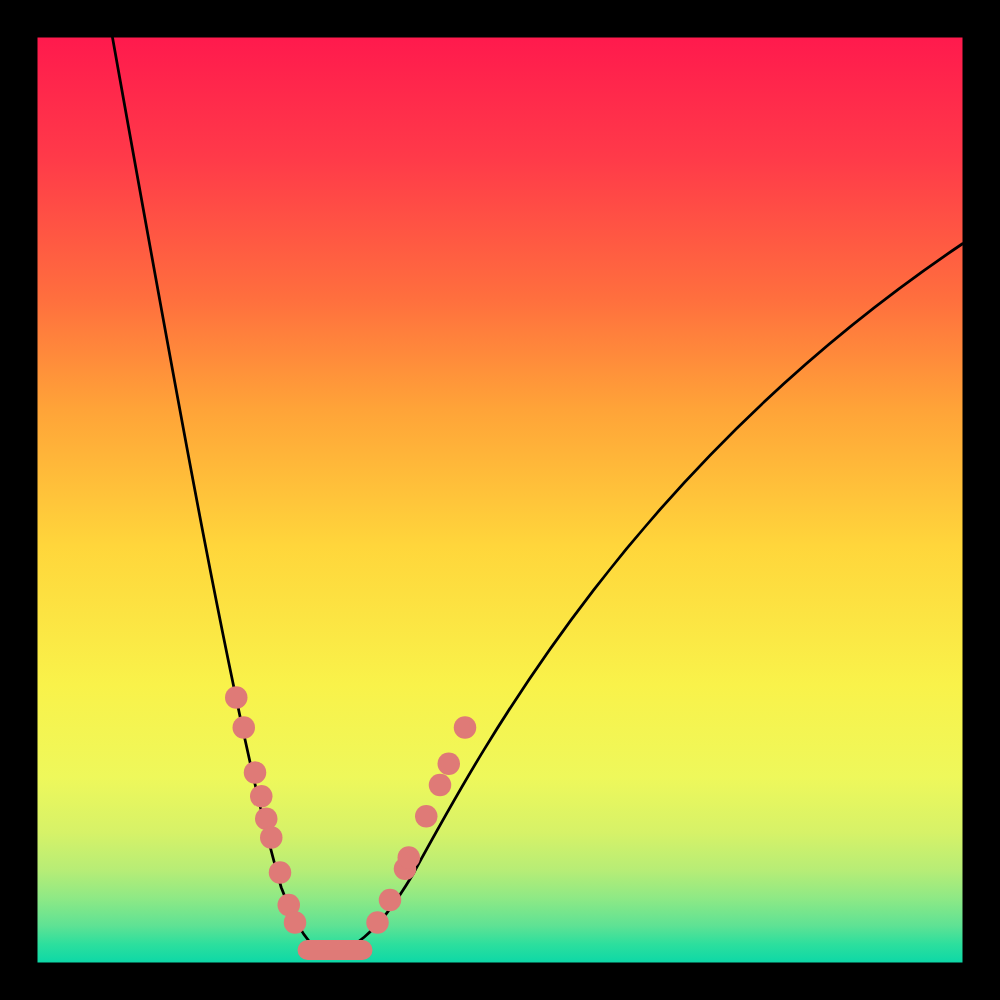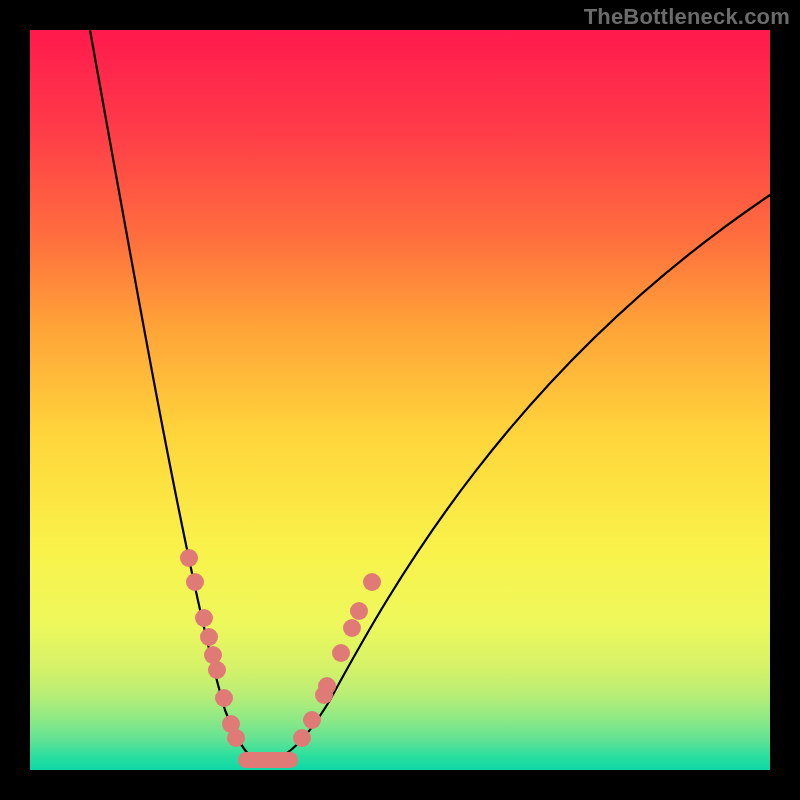--- a/index.html
+++ b/index.html
@@ -96,14 +96,13 @@
           <circle class="dot" cx="294" cy="665" r="9"></circle>
           <circle class="dot" cx="297" cy="656" r="9"></circle>
           <circle class="dot" cx="311" cy="623" r="9"></circle>
           <circle class="dot" cx="322" cy="598" r="9"></circle>
           <circle class="dot" cx="329" cy="581" r="9"></circle>
           <circle class="dot" cx="342" cy="552" r="9"></circle>
         </g>
       <rect class="bar" x="208" y="722" width="60" height="16" rx="8"></rect>
     </svg>
   </div>
-  <div class="watermark">TheBottleneck.com</div>
 </div>
 
 </body></html>

